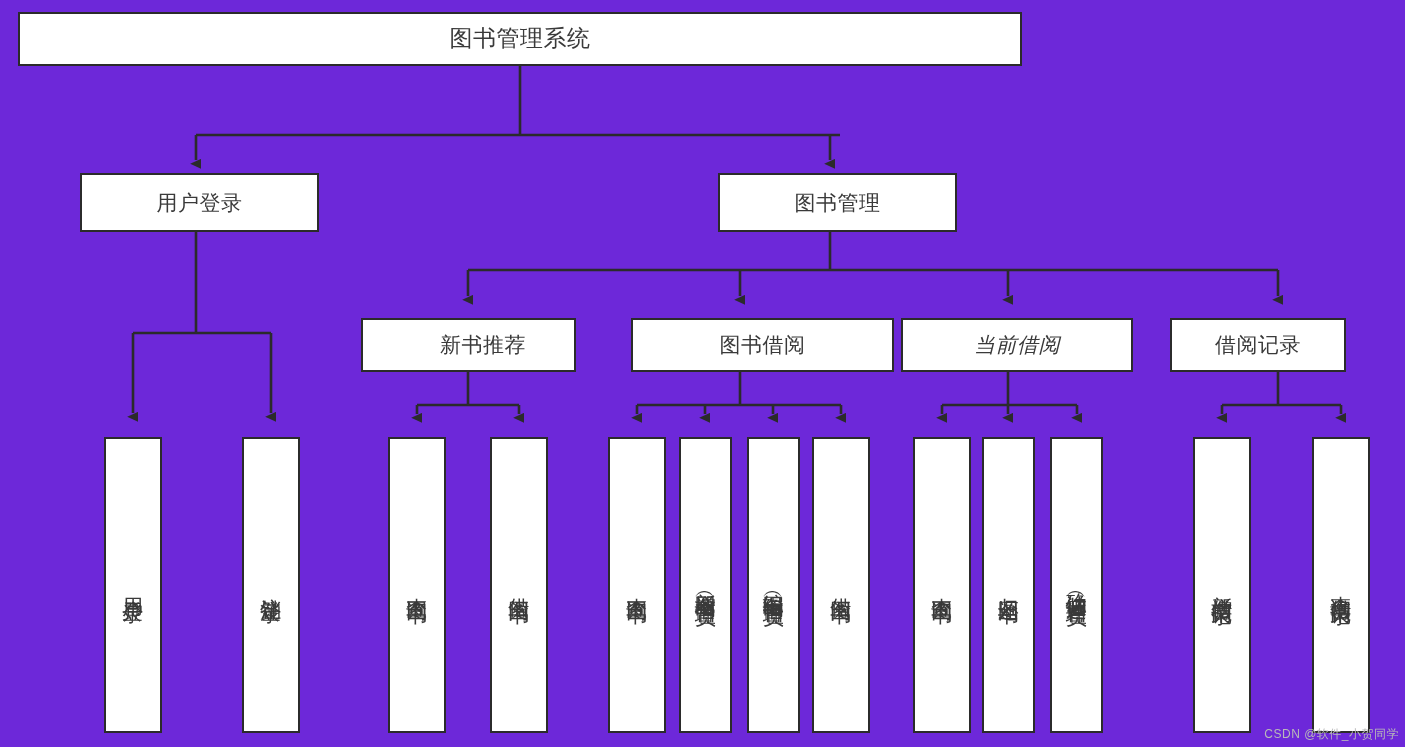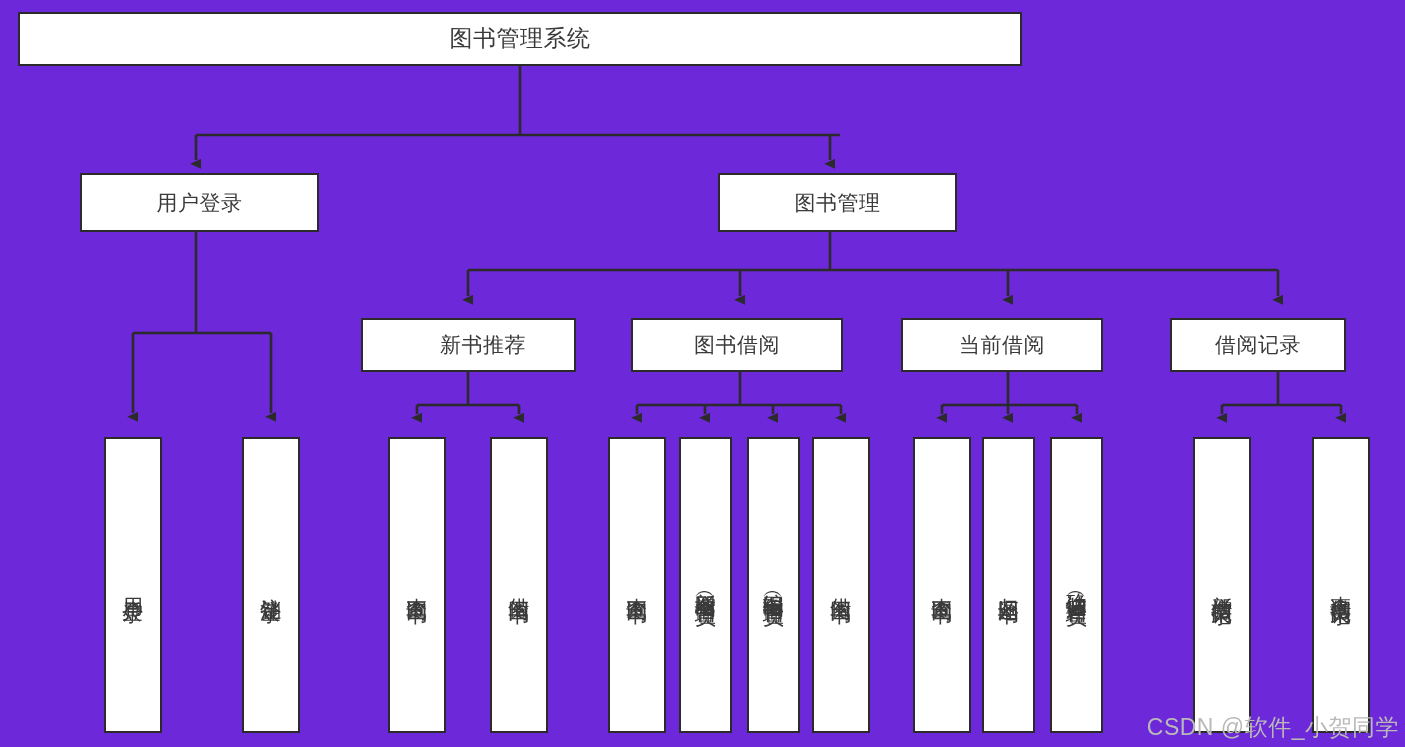--- a/index.html
+++ b/index.html
@@ -7,21 +7,21 @@
   #stage{position:relative;width:1405px;height:747px;background:#6d28d9;}
   #wires{position:absolute;left:0;top:0;width:1405px;height:747px;}
   .node{position:absolute;box-sizing:border-box;background:#ffffff;border:2px solid #2b2b2b;
         display:flex;align-items:center;justify-content:center;color:#3a3a3a;}
   .node.horiz{font-size:21px;line-height:1.1;letter-spacing:.5px;}
   .node.vert{padding:6px 0;}
   .node.vert .vtext{writing-mode:vertical-rl;text-orientation:upright;
         font-size:21px;line-height:1.32;letter-spacing:2px;white-space:nowrap;
         display:block;text-align:center;}
   .node.root{font-size:23px;}
-  #watermark{position:absolute;right:6px;bottom:4px;font-size:23px;color:#b9b9b9;
+  #watermark{position:absolute;right:6px;bottom:4px;font-size:12px;color:#b9b9b9;
         letter-spacing:.5px;white-space:nowrap;}
 </style>
 </head>
 <body>
 
 <div id="stage">
 
   <svg id="wires" viewBox="0 0 1405 747" xmlns="http://www.w3.org/2000/svg">
     <defs>
       <marker id="ah" markerWidth="10" markerHeight="11" refX="1.2" refY="5.2" orient="auto" markerUnits="userSpaceOnUse">
@@ -79,24 +79,24 @@
   <div class="node horiz" style="left:80px;top:173px;width:239px;height:59px;">
     <span>用户登录</span>
   </div>
   <div class="node horiz" style="left:710px;top:173px;width:239px;height:59px;margin-left:8px;">
     <span>图书管理</span>
   </div>
 
   <div class="node horiz" style="left:361px;top:318px;width:215px;height:54px;padding-left:29px;">
     <span>新书推荐</span>
   </div>
-  <div class="node horiz" style="left:631px;top:318px;width:212px;height:54px;">
+  <div class="node horiz" style="left:631px;top:318px;width:263px;height:54px;">
     <span>图书借阅</span>
   </div>
-  <div class="node horiz" style="left:901px;top:318px;width:202px;height:54px;">
+  <div class="node horiz" style="left:901px;top:318px;width:232px;height:54px;font-style:italic;">
     <span>当前借阅</span>
   </div>
   <div class="node horiz" style="left:1170px;top:318px;width:176px;height:54px;">
     <span>借阅记录</span>
   </div>
 
   <div class="node vert" style="left:104px;top:437px;width:58px;height:296px;">
     <span class="vtext">用户登录</span>
   </div>
   <div class="node vert" style="left:242px;top:437px;width:58px;height:296px;">

